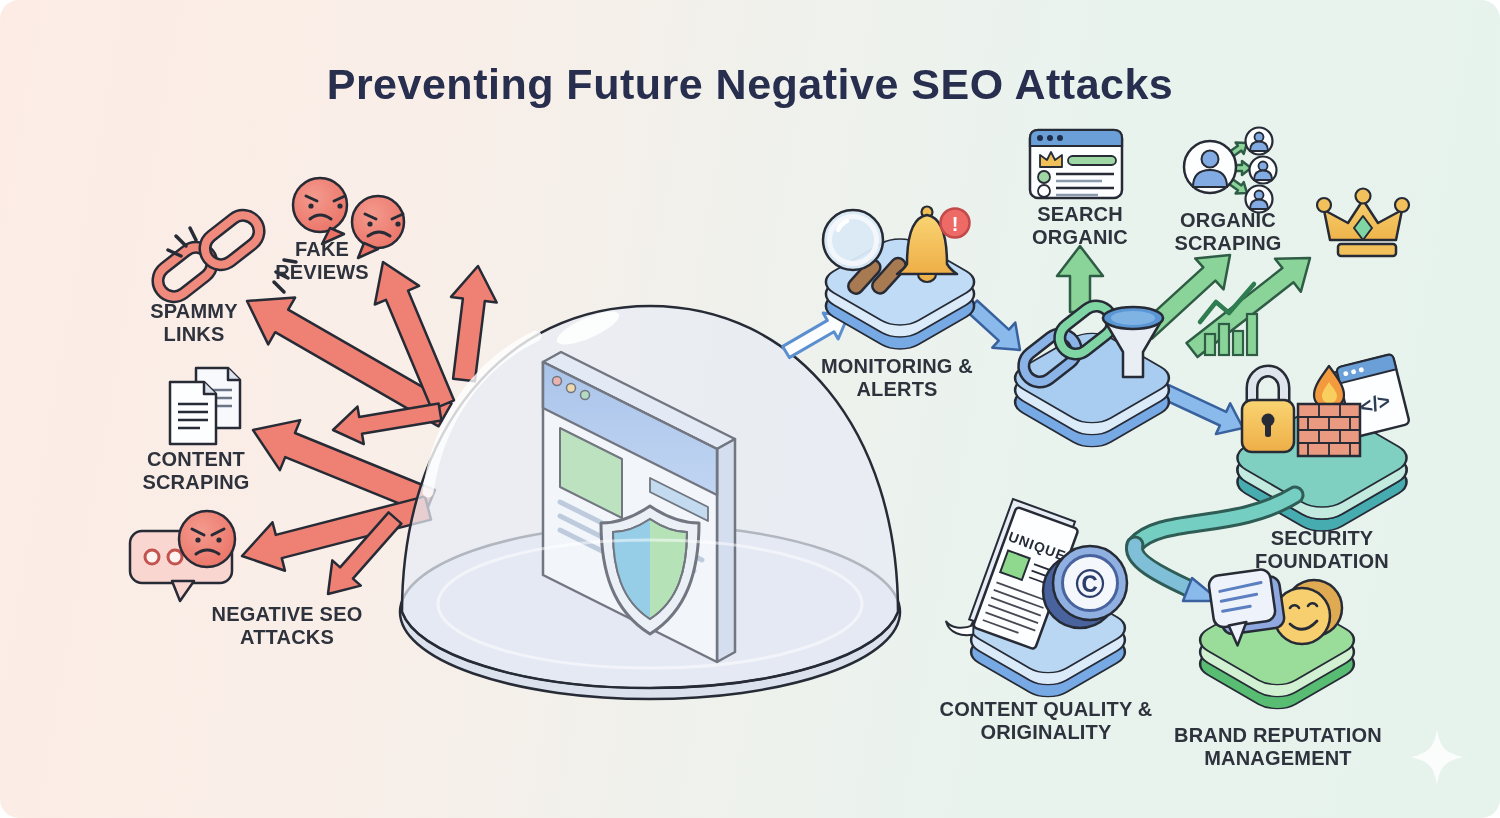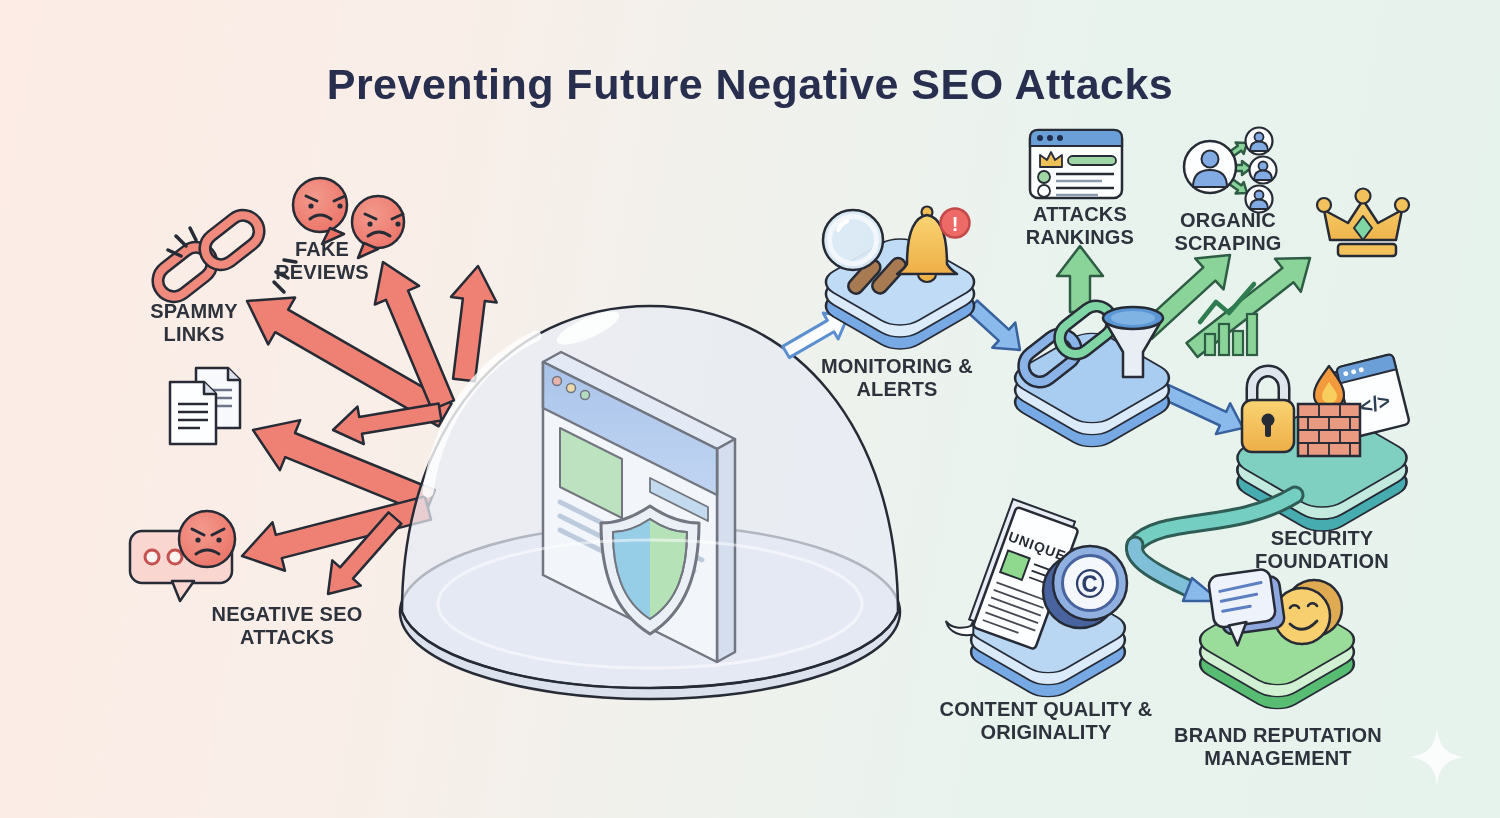--- a/index.html
+++ b/index.html
@@ -1,19 +1,20 @@
 <!DOCTYPE html>
 <html><head>
 <meta charset="utf-8">
 <style>
   html,body{margin:0;padding:0;}
   #canvas{
     position:relative;width:1500px;height:818px;overflow:hidden;
     background:linear-gradient(100deg,#fcece5 0%,#f9eee8 28%,#f0f1ec 48%,#e9f3ee 68%,#e6f2ec 100%);
     font-family:"Liberation Sans",sans-serif;
+    border-radius:19px;
   }
   .title{
     position:absolute;left:0;right:0;top:60px;text-align:center;
     font-size:43px;font-weight:bold;color:#272e4e;letter-spacing:.5px;
   }
   .lbl{
     position:absolute;text-align:center;font-weight:bold;
     font-size:20px;line-height:1.15;color:#2e323c;letter-spacing:.2px;
   }
   svg{position:absolute;left:0;top:0;}
@@ -348,21 +349,22 @@
         <path d="M1222,588 L1264,585 M1222,598 L1258,596 M1222,608 L1250,607" stroke="#5b7fc0" stroke-width="3" stroke-linecap="round"></path>
         <polygon points="1226,623 1244,622 1232,644" fill="#eef2fb" stroke="#262b36" stroke-width="2.5" stroke-linejoin="round"></polygon>
       </g>
     </g>
 
     <path d="M1437,729 C1440,748 1446,753 1463,757 C1446,761 1440,766 1437,785 C1434,766 1428,761 1411,757 C1428,753 1434,748 1437,729 Z" fill="#ffffff" opacity="0.8"></path>
   </svg>
 
   <div class="lbl" style="left:262px;top:238px;width:120px">FAKE REVIEWS</div>
   <div class="lbl" style="left:129px;top:300px;width:130px">SPAMMY LINKS</div>
+  <div class="lbl" style="left:126px;top:448px;width:140px">CONTENT SCRAPING</div>
   <div class="lbl" style="left:202px;top:603px;width:170px">NEGATIVE SEO ATTACKS</div>
 
   <div class="lbl" style="left:817px;top:355px;width:160px">MONITORING &amp; ALERTS</div>
-  <div class="lbl" style="left:1015px;top:203px;width:130px">ATTACKS RANKINGS</div>
+  <div class="lbl" style="left:1015px;top:203px;width:130px">SEARCH ORGANIC</div>
   <div class="lbl" style="left:1168px;top:209px;width:120px">ORGANIC SCRAPING</div>
   <div class="lbl" style="left:1242px;top:527px;width:160px">SECURITY FOUNDATION</div>
   <div class="lbl" style="left:936px;top:698px;width:220px">CONTENT QUALITY &amp; ORIGINALITY</div>
   <div class="lbl" style="left:1158px;top:724px;width:240px">BRAND REPUTATION MANAGEMENT</div>
 </div>
 
 </body></html>

